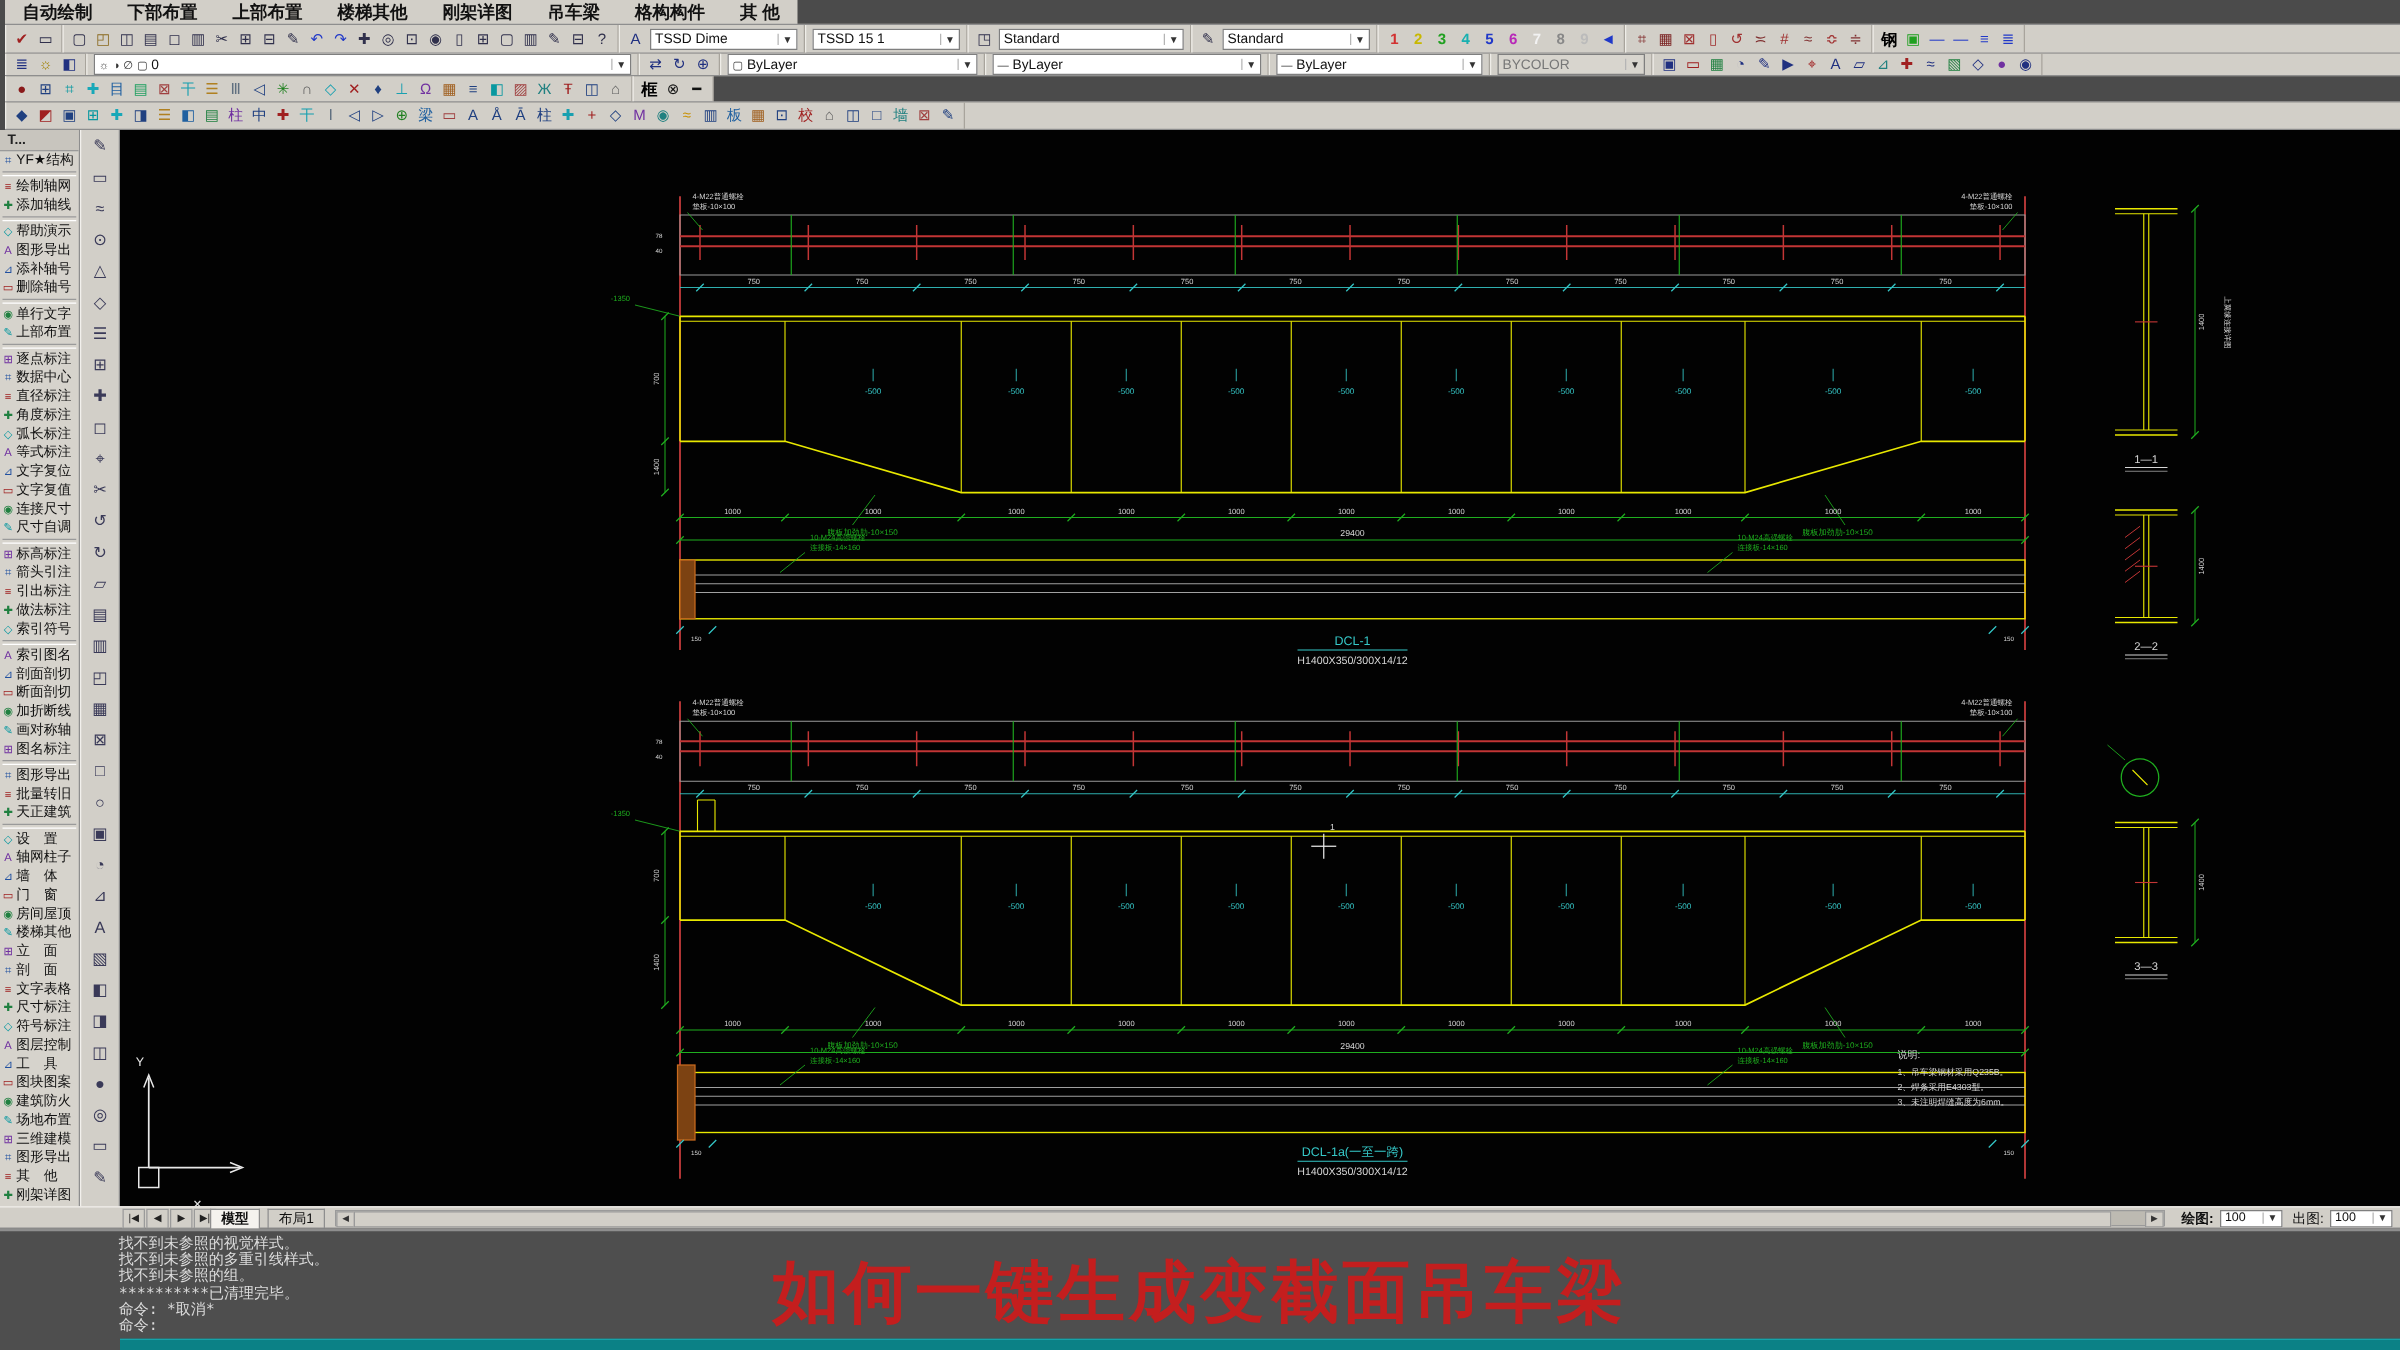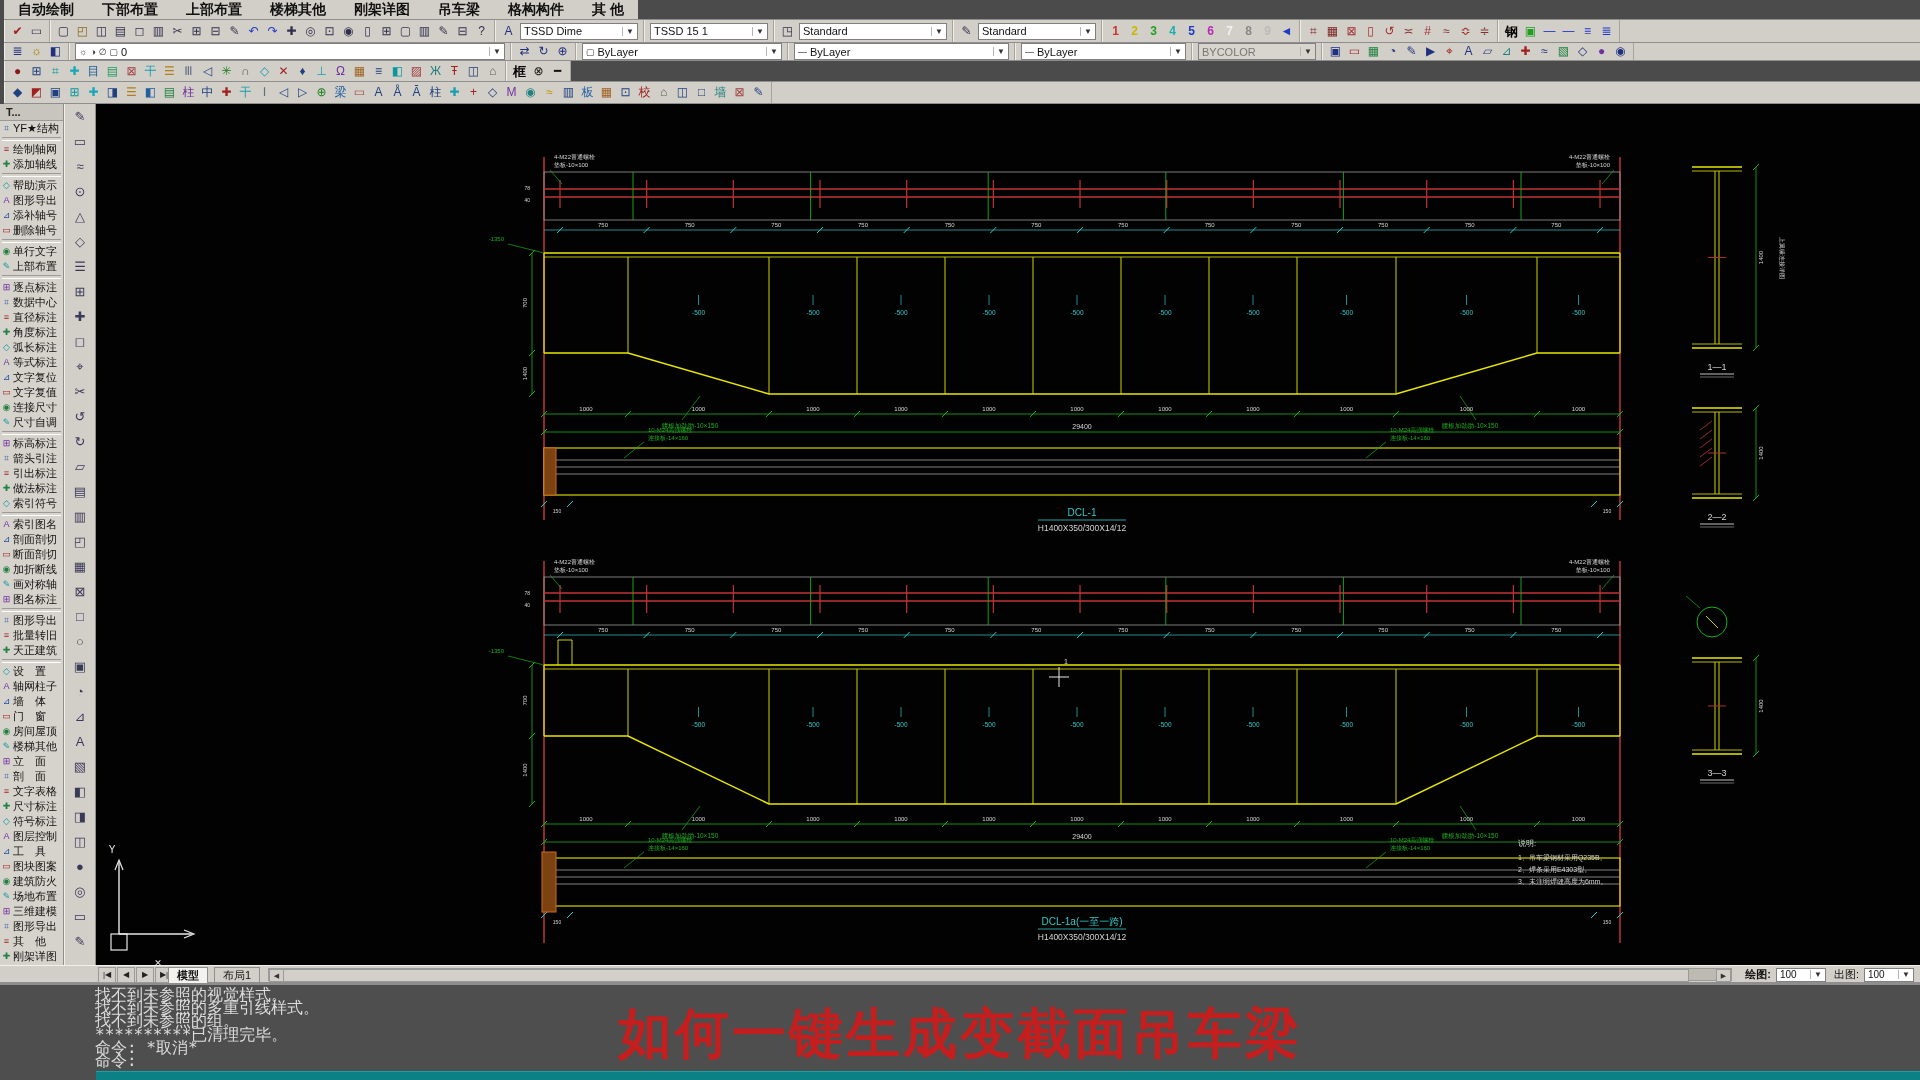--- a/index.html
+++ b/index.html
@@ -41,21 +41,21 @@
   #hscroll{position:absolute;left:268px;top:2px;width:1464px;height:13px;background:#bdbab2;
     border:1px solid #9a9a9a;box-sizing:border-box;}
   #hscroll .arrow{position:absolute;top:0;width:13px;height:11px;line-height:11px;text-align:center;
     font-size:7px;background:#d2cfc8;border:1px solid #9a9a9a;color:#333;}
   #hscroll .thumb{position:absolute;left:14px;top:0;width:1404px;height:11px;background:#d2cfc8;
     border:1px solid #9a9a9a;}
   #scalectl{position:absolute;right:4px;top:1px;display:flex;align-items:center;font-size:11px;color:#111;}
   #scalectl .combo{width:50px;height:14px;font-size:10px;}
   #command{position:absolute;left:0;top:983px;height:97px;right:0;background:#4e4e4e;
     border-top:2px solid #8e8e8e;box-sizing:border-box;}
-  #command pre{margin:3px 0 0 95px;font-family:"DejaVu Sans Mono",monospace;font-size:16px;
+  #command pre{margin:3px 0 0 95px;font-family:"DejaVu Sans Mono",monospace;font-size:12px;
     line-height:13.2px;color:#dcdcdc;}
   #teal-bar{position:absolute;left:96px;right:0;top:1071px;height:9px;background:#0b8186;
     border-top:1px solid #15a3a8;z-index:5;}
   #overlay-text{position:absolute;left:560px;top:998px;width:800px;text-align:center;
     font-family:"DejaVu Serif","Liberation Serif",serif;font-size:54px;font-weight:bold;
     letter-spacing:3px;z-index:6;}
   svg text{font-family:"Liberation Sans",sans-serif;}
 </style>
 </head>
 <body>

